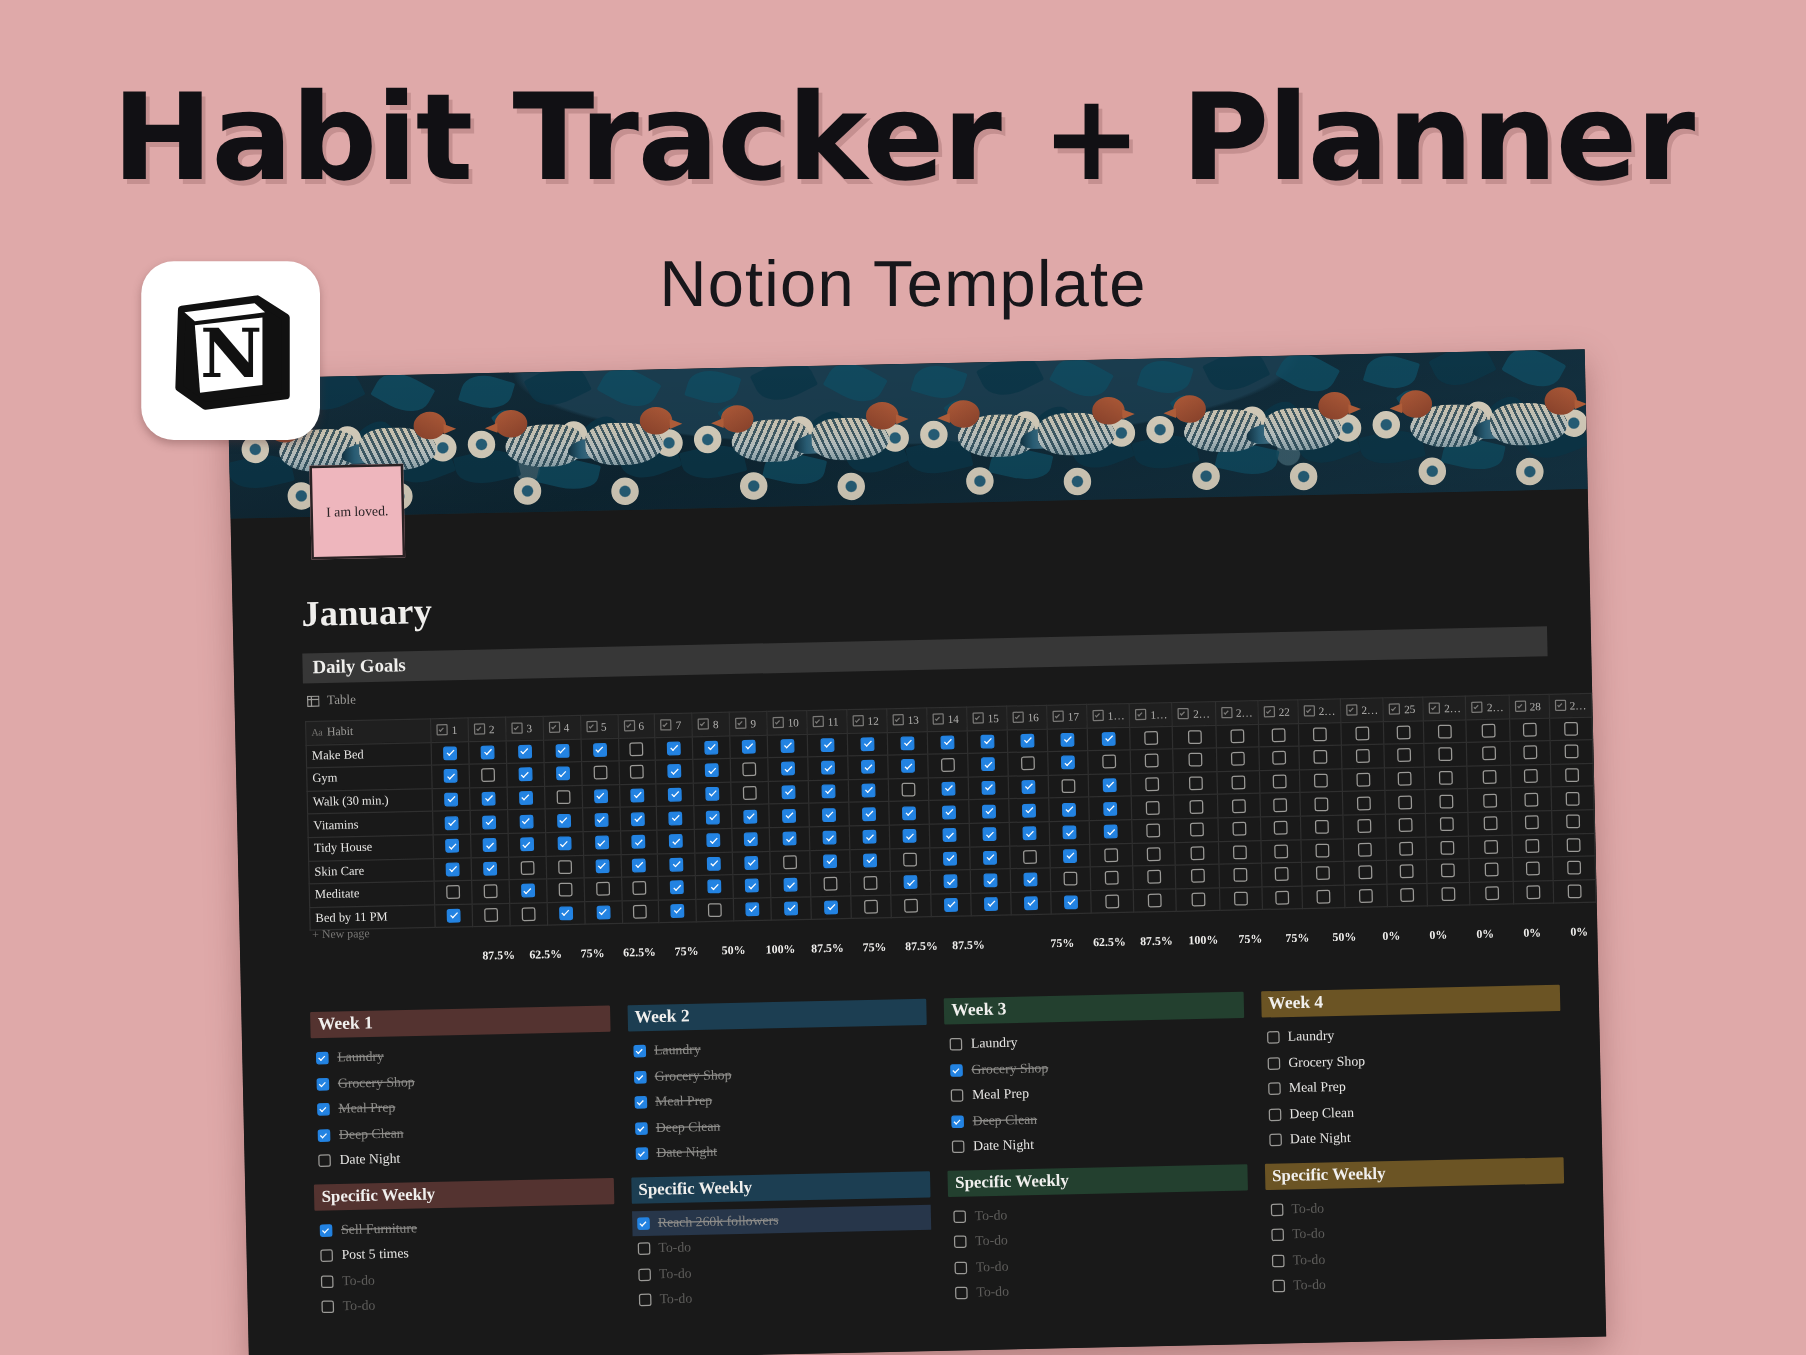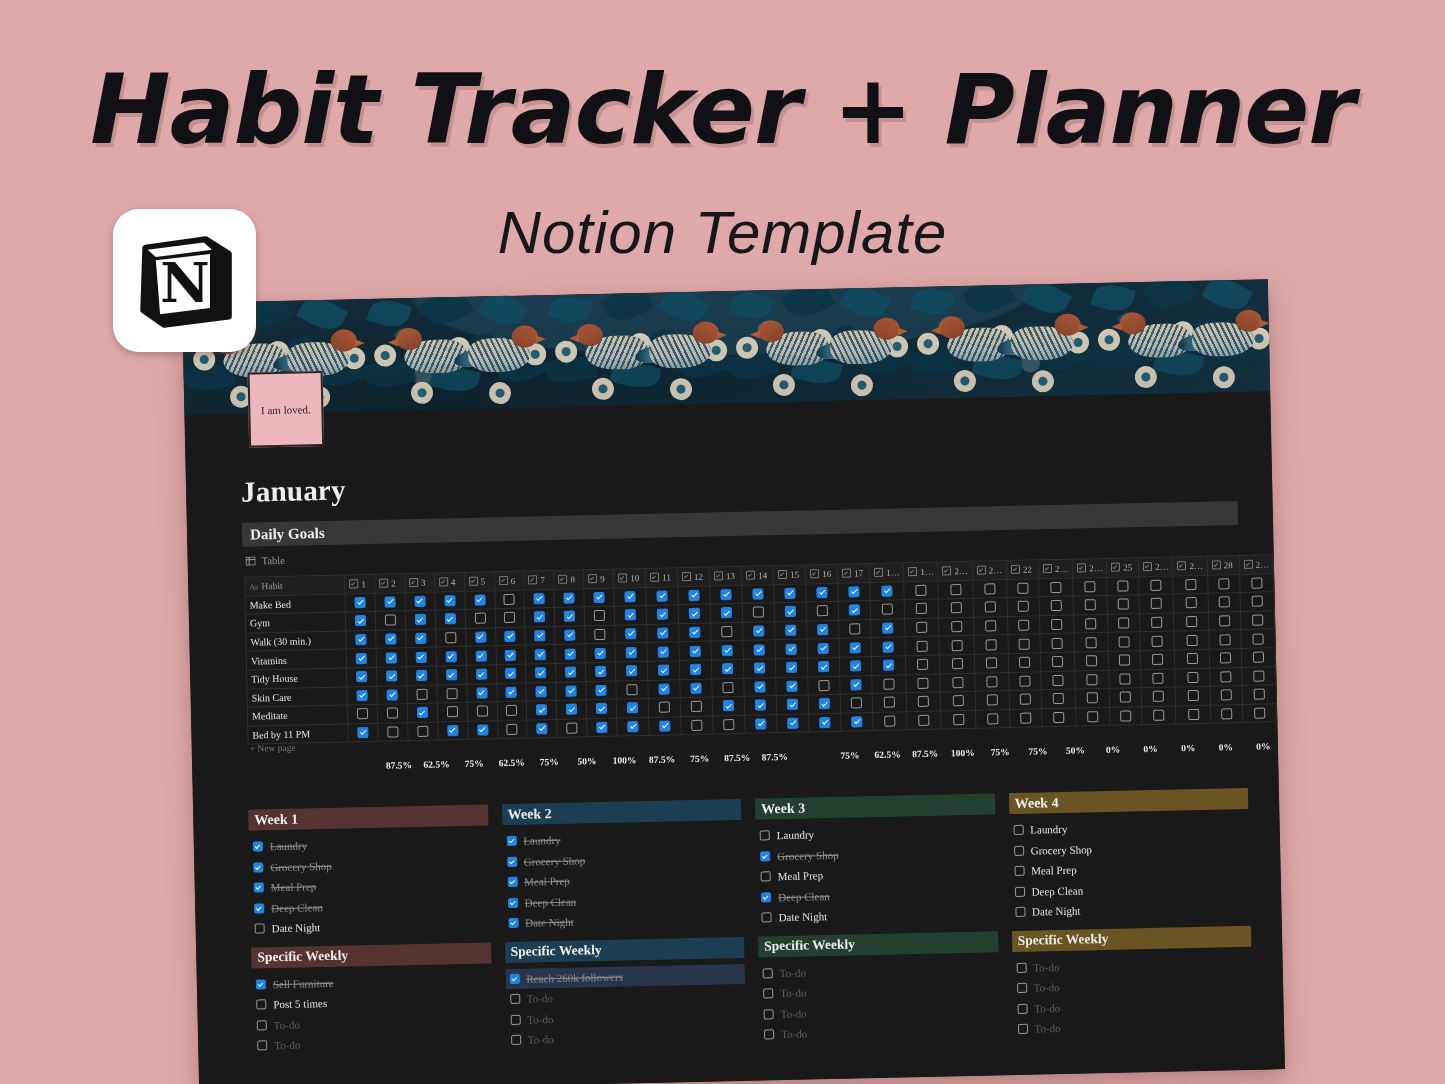--- a/index.html
+++ b/index.html
@@ -2,32 +2,32 @@
 <html><head>
 <meta charset="utf-8">
 <style>
   html,body{margin:0;padding:0;}
   body{
     width:1445px;height:1084px;overflow:hidden;position:relative;
     background:#dfa9a9;
     font-family:"Liberation Sans", sans-serif;
   }
   
-  #title-area{position:absolute;left:0;top:0;width:1444px;height:300px;font-style:italic;}
+  #title-area{position:absolute;left:0;top:0;width:1444px;height:300px;}
   #main-title{
     position:absolute;left:0;top:60px;width:1445px;text-align:center;
     font-family:"DejaVu Sans", sans-serif;
     font-weight:700;font-size:96px;letter-spacing:-1px;color:#111014;
     text-shadow:3px 4px 0 rgba(120,70,70,.25);
     line-height:1.05;
   }
   #sub-title{
     position:absolute;left:0;top:198px;width:1445px;text-align:center;
     font-family:"Liberation Sans", sans-serif;
-    font-weight:400;font-size:60px;color:#17161a;letter-spacing:1px;
+    font-weight:400;font-size:52px;color:#17161a;letter-spacing:1px;
   }
   
   #notion-logo{
     position:absolute;left:113px;top:209px;width:143px;height:143px;z-index:40;
     background:#fff;border-radius:26px;
     box-shadow:0 3px 7px rgba(90,50,50,.35);
     display:flex;align-items:center;justify-content:center;
   }
   #notion-logo svg{width:104px;height:104px;display:block;}
 

